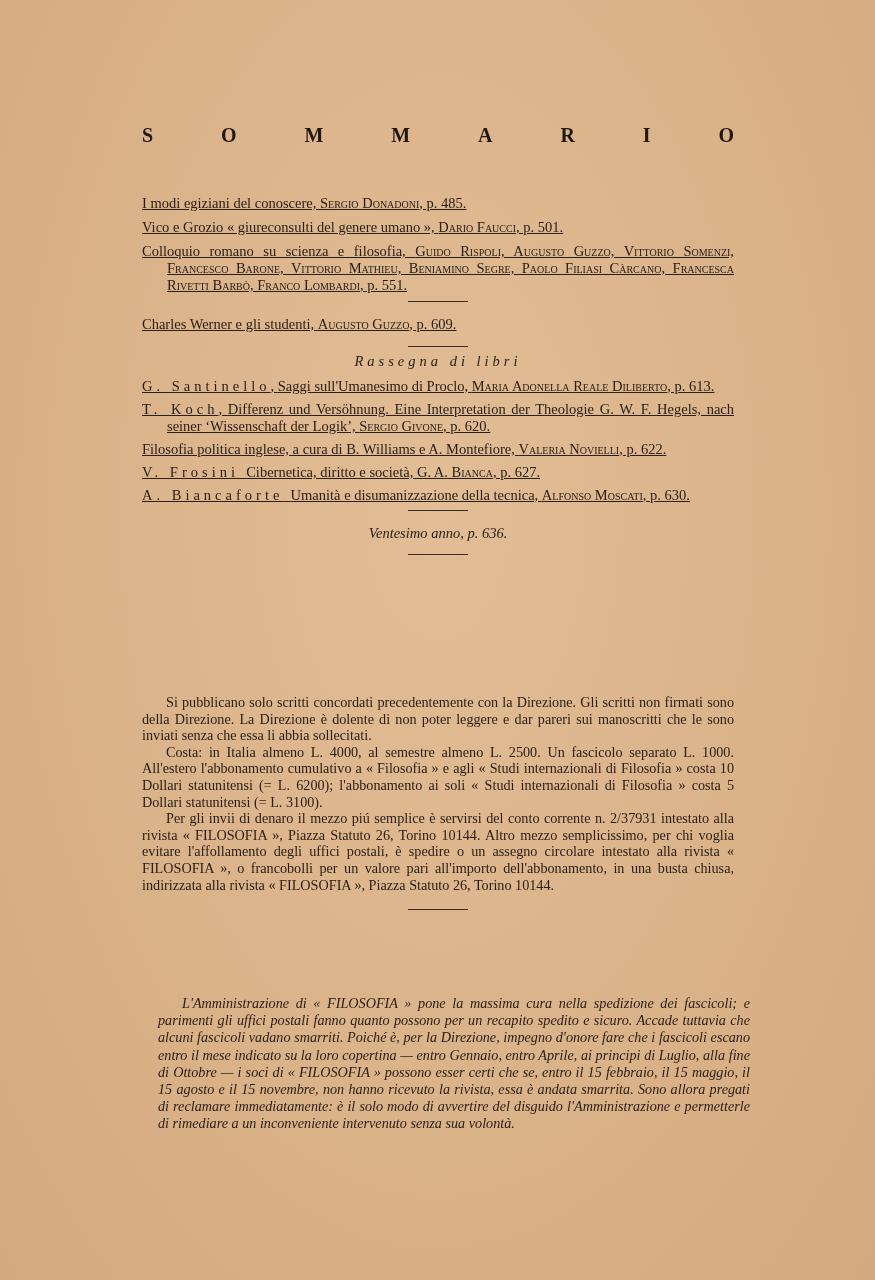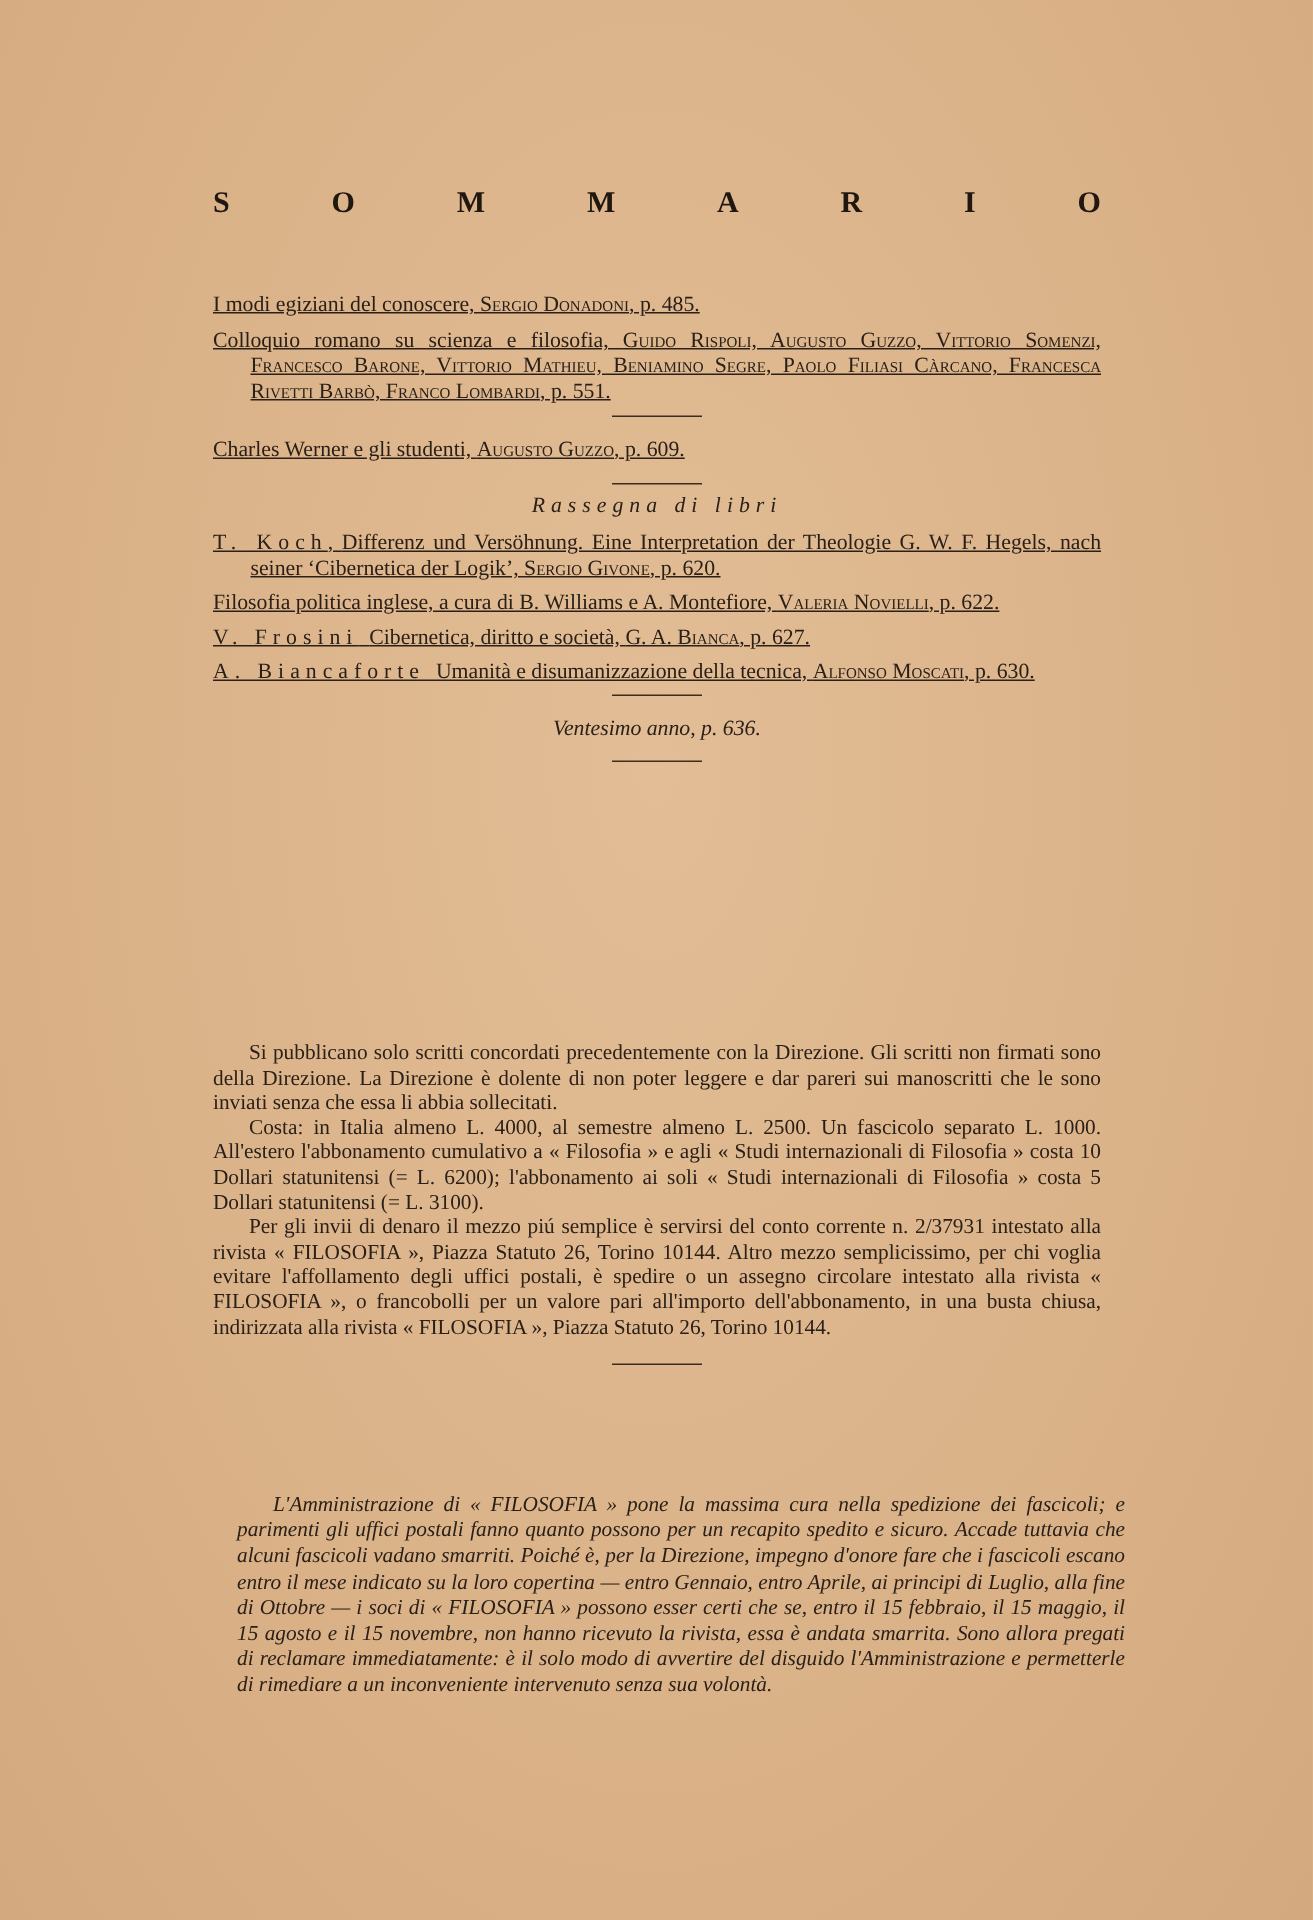--- a/index.html
+++ b/index.html
@@ -44,35 +44,41 @@
     <span>R</span>
     <span>I</span>
     <span>O</span>
   </div>
 
   <div class="toc">
     <div class="entry">
       <span>I modi egiziani del conoscere, </span><span class="sc">Sergio Donadoni</span><span>, p. 485.</span>
     </div>
     <div class="entry">
+      <span>Vico e Grozio « giureconsulti del genere umano », </span><span class="sc">Dario Faucci</span><span>, p. 501.</span>
+    </div>
+    <div class="entry">
       <span>Colloquio romano su scienza e filosofia, </span><span class="sc">Guido Rispoli, Augusto Guzzo, Vittorio Somenzi, Francesco Barone, Vittorio Mathieu, Beniamino Segre, Paolo Filiasi Càrcano, Francesca Rivetti Barbò, Franco Lombardi</span><span>, p. 551.</span>
     </div>
 
     <div class="rule" style="margin-bottom:14px"></div>
 
     <div class="entry" style="margin-bottom:13px">
       <span>Charles Werner e gli studenti, </span><span class="sc">Augusto Guzzo</span><span>, p. 609.</span>
     </div>
 
     <div class="rule"></div>
 
     <div class="section-head">Rassegna di libri</div>
 
     <div class="entry tight">
-      <span class="spaced">T. Koch</span><span>, </span><span>Differenz und Versöhnung. Eine Interpretation der Theologie G. W. F. Hegels, nach seiner ‘Cibernetica der Logik’, </span><span class="sc">Sergio Givone</span><span>, p. 620.</span>
+      <span class="spaced">G. Santinello</span><span>, </span><span>Saggi sull'Umanesimo di Proclo, </span><span class="sc">Maria Adonella Reale Diliberto</span><span>, p. 613.</span>
+    </div>
+    <div class="entry tight">
+      <span class="spaced">T. Koch</span><span>, </span><span>Differenz und Versöhnung. Eine Interpretation der Theologie G. W. F. Hegels, nach seiner ‘Wissenschaft der Logik’, </span><span class="sc">Sergio Givone</span><span>, p. 620.</span>
     </div>
     <div class="entry tight">
       <span>Filosofia politica inglese, a cura di B. Williams e A. Montefiore, </span><span class="sc">Valeria Novielli</span><span>, p. 622.</span>
     </div>
     <div class="entry tight">
       <span class="spaced">V. Frosini</span><span style="white-space:pre">  </span><span>Cibernetica, diritto e società, </span><span class="sc">G. A. Bianca</span><span>, p. 627.</span>
     </div>
     <div class="entry tight">
       <span class="spaced">A. Biancaforte</span><span style="white-space:pre">  </span><span>Umanità e disumanizzazione della tecnica, </span><span class="sc">Alfonso Moscati</span><span>, p. 630.</span>
     </div>

